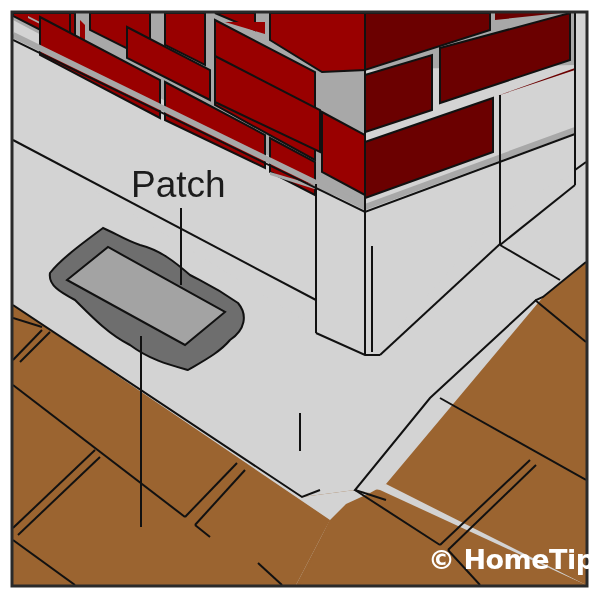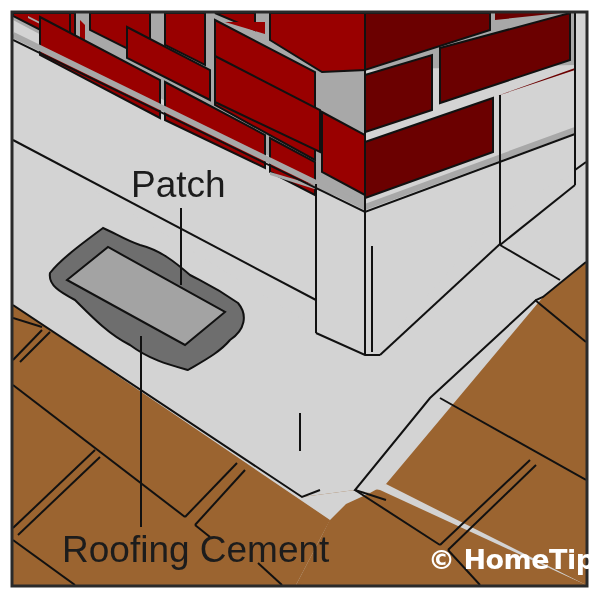--- a/index.html
+++ b/index.html
@@ -135,15 +135,14 @@
         <line x1="181" y1="208" x2="181" y2="285"></line>
         <line x1="141" y1="336" x2="141" y2="527"></line>
         <line x1="300" y1="413" x2="300" y2="451"></line>
       </g>
     </g>
 
     <rect x="12" y="12" width="575" height="574" fill="none" stroke="#2a2a2a" stroke-width="3"></rect>
   </svg>
 
   <div class="label label-patch">Patch</div>
-  <div class="label label-cement">Roofing Cement</div>
   <div class="label label-copyright">© HomeTips</div>
 </div>
 
 </body></html>

